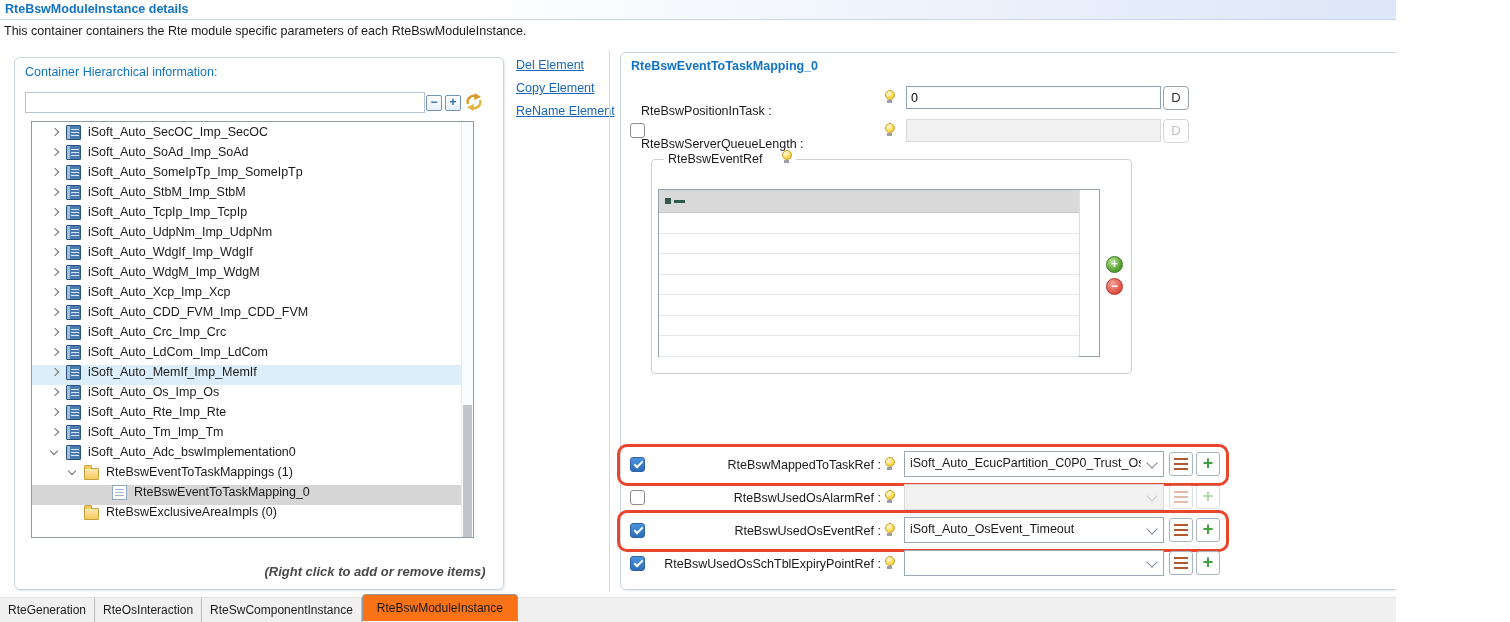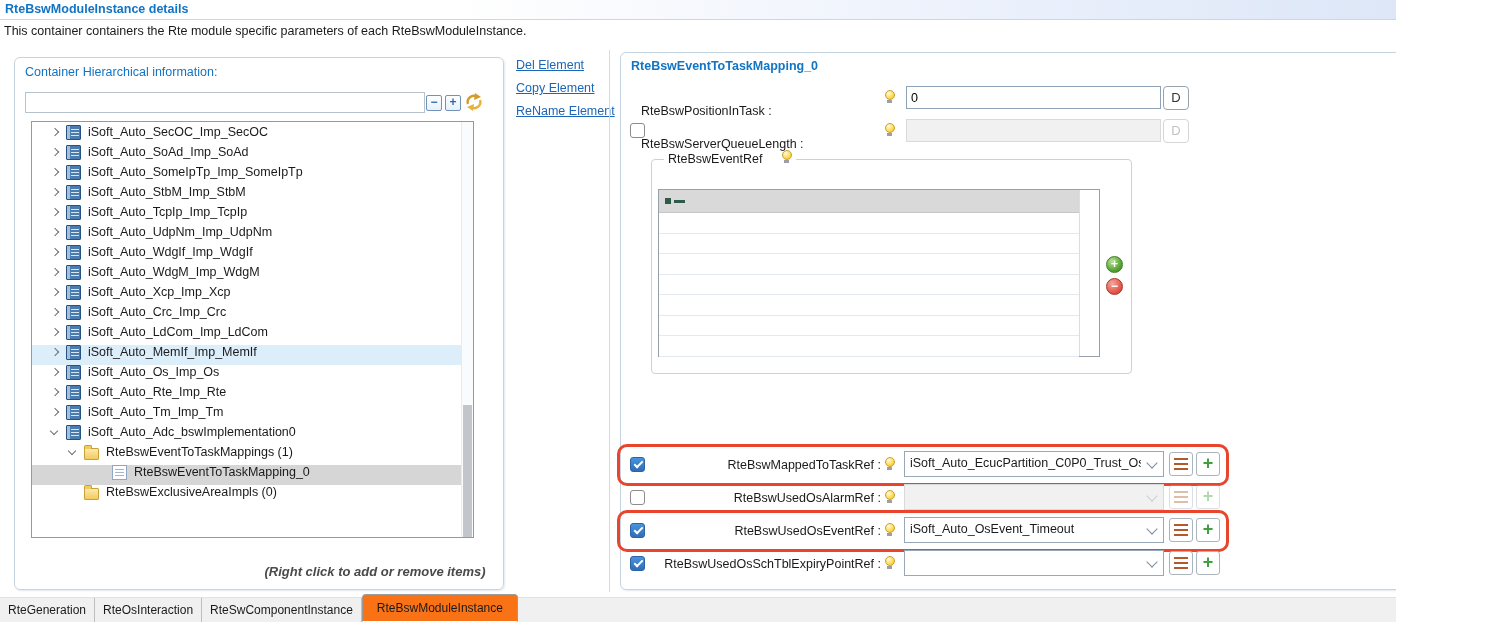--- a/index.html
+++ b/index.html
@@ -208,20 +208,25 @@
             <span class="tlabel">iSoft_Auto_WdgM_Imp_WdgM</span>
           </div>
           <div class="tree-row lvl-1 state-none">
             <span class="chev chev-right"></span>
             <span class="ticon ticon-module"></span>
             <span class="tlabel">iSoft_Auto_Xcp_Imp_Xcp</span>
           </div>
           <div class="tree-row lvl-1 state-none">
             <span class="chev chev-right"></span>
             <span class="ticon ticon-module"></span>
+            <span class="tlabel">iSoft_Auto_CDD_FVM_Imp_CDD_FVM</span>
+          </div>
+          <div class="tree-row lvl-1 state-none">
+            <span class="chev chev-right"></span>
+            <span class="ticon ticon-module"></span>
             <span class="tlabel">iSoft_Auto_Crc_Imp_Crc</span>
           </div>
           <div class="tree-row lvl-1 state-none">
             <span class="chev chev-right"></span>
             <span class="ticon ticon-module"></span>
             <span class="tlabel">iSoft_Auto_LdCom_Imp_LdCom</span>
           </div>
           <div class="tree-row lvl-1 state-hover">
             <span class="chev chev-right"></span>
             <span class="ticon ticon-module"></span>

